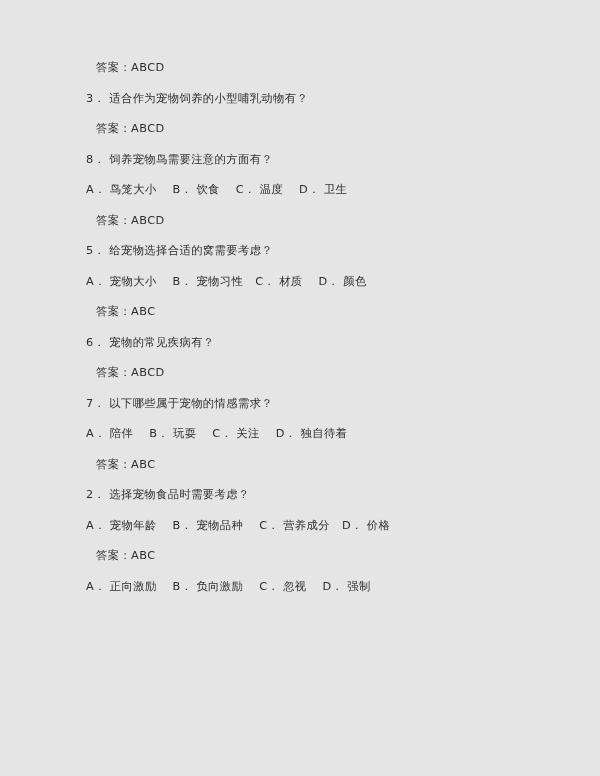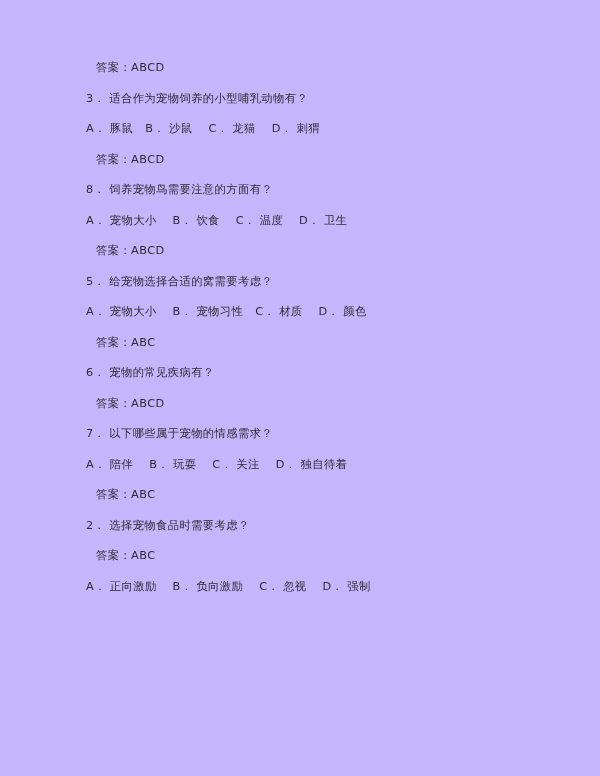--- a/index.html
+++ b/index.html
@@ -11,21 +11,21 @@
     width: 600px;
     height: 776px;
     font-family: "DejaVu Sans", "Liberation Sans", sans-serif;
     color: #2b2b2b;
     overflow: hidden;
   }
   .page {
     position: relative;
     width: 600px;
     height: 776px;
-    background: #c4b5fd;
+    background: #e5e5e5;
     box-sizing: border-box;
     padding: 62px 66px 40px 86px;
   }
   .doc-body {
     display: block;
   }
   .line {
     font-size: 11.3px;
     line-height: 1;
     letter-spacing: 0.4px;
@@ -50,30 +50,27 @@
 
 <div class="page">
   <div class="doc-body" id="doc-body">
       <div class="row">
         <div class="line indent-ans">答案：ABCD</div>
       </div>
       <div class="row">
         <div class="line indent-q">3． 适合作为宠物饲养的小型哺乳动物有？</div>
       </div>
       <div class="row">
-        <div class="line indent-opt">A． 豚鼠   B． 沙鼠    C． 龙猫    D． 刺猬</div>
-      </div>
-      <div class="row">
         <div class="line indent-ans">答案：ABCD</div>
       </div>
       <div class="row">
         <div class="line indent-q">8． 饲养宠物鸟需要注意的方面有？</div>
       </div>
       <div class="row">
-        <div class="line indent-opt">A． 宠物大小    B． 饮食    C． 温度    D． 卫生</div>
+        <div class="line indent-opt">A． 鸟笼大小    B． 饮食    C． 温度    D． 卫生</div>
       </div>
       <div class="row">
         <div class="line indent-ans">答案：ABCD</div>
       </div>
       <div class="row">
         <div class="line indent-q">5． 给宠物选择合适的窝需要考虑？</div>
       </div>
       <div class="row">
         <div class="line indent-opt">A． 宠物大小    B． 宠物习性   C． 材质    D． 颜色</div>
       </div>
@@ -92,19 +89,22 @@
       <div class="row">
         <div class="line indent-opt">A． 陪伴    B． 玩耍    C． 关注    D． 独自待着</div>
       </div>
       <div class="row">
         <div class="line indent-ans">答案：ABC</div>
       </div>
       <div class="row">
         <div class="line indent-q">2． 选择宠物食品时需要考虑？</div>
       </div>
       <div class="row">
+        <div class="line indent-opt">A． 宠物年龄    B． 宠物品种    C． 营养成分   D． 价格</div>
+      </div>
+      <div class="row">
         <div class="line indent-ans">答案：ABC</div>
       </div>
       <div class="row">
         <div class="line indent-opt">A． 正向激励    B． 负向激励    C． 忽视    D． 强制</div>
       </div>
     </div>
 </div>
 
 </body></html>

